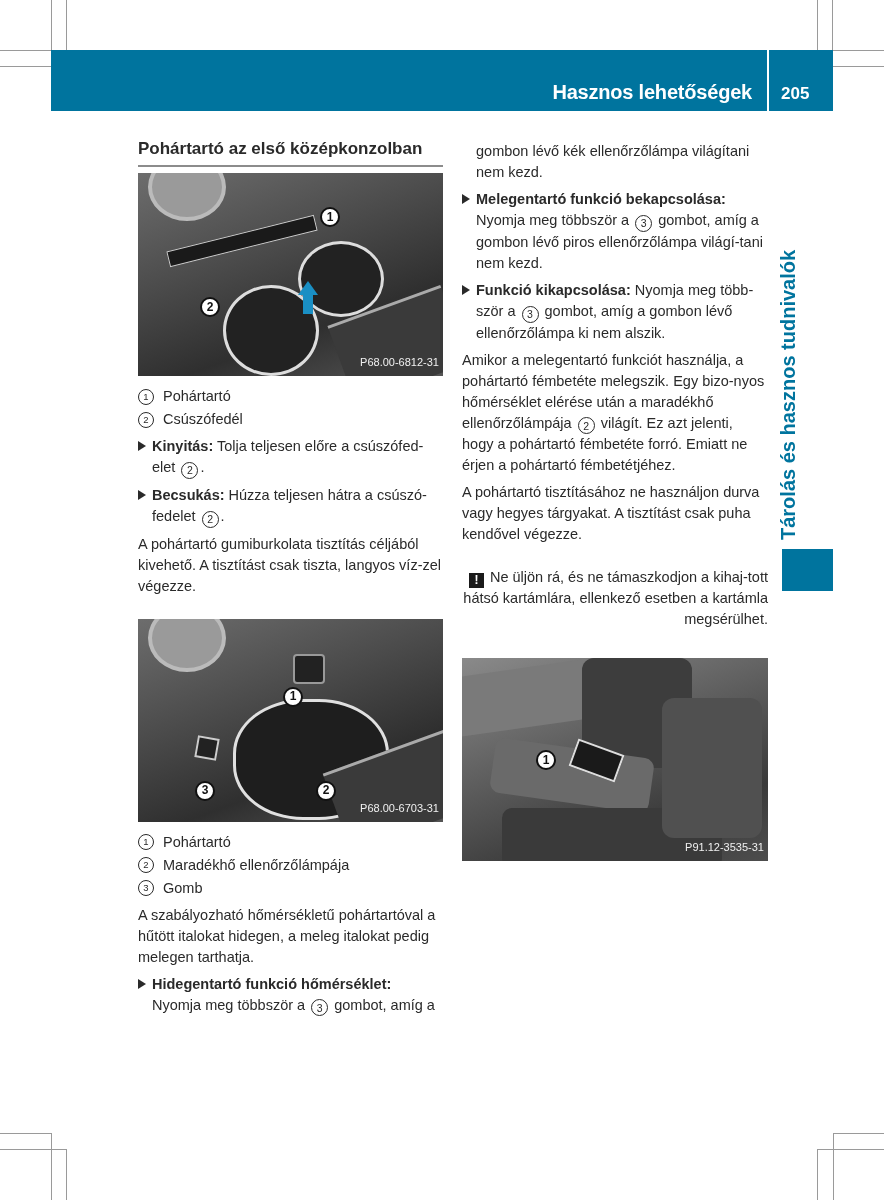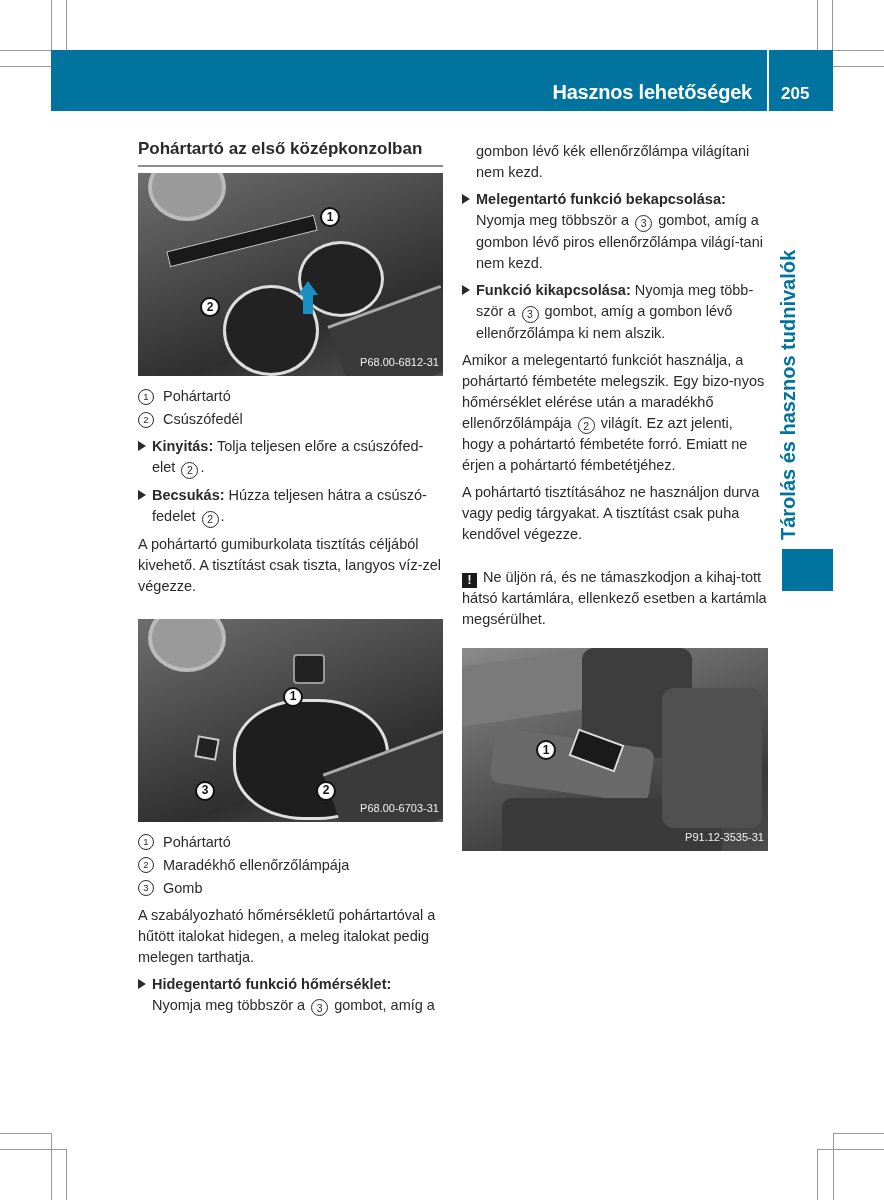--- a/index.html
+++ b/index.html
@@ -42,21 +42,21 @@
       overflow: hidden; margin: 0 0 10px 0; }
     .fig1 { height: 203px; }
     .fig2 { height: 203px; }
     .fig3 { height: 203px; width: 306px; background: linear-gradient(160deg,#8a8a8a 0%,#5a5a5a 45%,#3a3a3a 75%,#4d4d4d 100%); }
     .fig-code { position: absolute; right: 4px; bottom: 3px; font-size: 11px; color: #f0f0f0; }
     .callout { position: absolute; width: 20px; height: 20px; border-radius: 50%; background: #fff; border: 2px solid #111;
       display: flex; align-items: center; justify-content: center; font-size: 12px; font-weight: bold; color: #111; box-sizing: border-box; }
     .shape { position: absolute; }
     .warn-icon { display: inline-flex; width: 15px; height: 15px; background: #1a1a1a; color: #fff; font-weight: bold;
       font-size: 12px; align-items: center; justify-content: center; margin-right: 6px; vertical-align: -2px; }
-    .warn { position: relative; padding-left: 0; margin: 0 0 18px 0; }
+    .warn { position: relative; padding-left: 0; margin: 0 0 28px 0; text-align: right; }
   </style>
 </head>
 <body>
 
 <div class="crop" style="left:51px;top:0;width:1px;height:50px;"></div>
 <div class="crop" style="left:66px;top:0;width:1px;height:50px;"></div>
 <div class="crop" style="left:0;top:50px;width:51px;height:1px;"></div>
 <div class="crop" style="left:0;top:66px;width:51px;height:1px;"></div>
 <div class="crop" style="left:817px;top:0;width:1px;height:50px;"></div>
 <div class="crop" style="left:832px;top:0;width:1px;height:50px;"></div>
@@ -154,21 +154,21 @@
     <b>Melegentartó funkció bekapcsolása:</b><br>
     <span>Nyomja meg többször a </span><span class="num inline">3</span><span> gombot, amíg a gombon lévő piros ellenőrzőlámpa világí-tani nem kezd.</span>
   </div>
   <div class="step">
     <span class="tri"></span>
     <b>Funkció kikapcsolása:</b><span> Nyomja meg több-ször a </span><span class="num inline">3</span><span> gombot, amíg a gombon lévő ellenőrzőlámpa ki nem alszik.</span>
   </div>
   <p>
     <span>Amikor a melegentartó funkciót használja, a pohártartó fémbetéte melegszik. Egy bizo-nyos hőmérséklet elérése után a maradékhő ellenőrzőlámpája </span><span class="num inline">2</span><span> világít. Ez azt jelenti, hogy a pohártartó fémbetéte forró. Emiatt ne érjen a pohártartó fémbetétjéhez.</span>
   </p>
-  <p style="margin-bottom:22px;">A pohártartó tisztításához ne használjon durva vagy pedig tárgyakat. A tisztítást csak puha kendővel végezze.</p>
+  <p style="margin-bottom:22px;">A pohártartó tisztításához ne használjon durva vagy hegyes tárgyakat. A tisztítást csak puha kendővel végezze.</p>
 
   <div class="warn">
     <span class="warn-icon">!</span><span>Ne üljön rá, és ne támaszkodjon a kihaj-tott hátsó kartámlára, ellenkező esetben a kartámla megsérülhet.</span>
   </div>
   <div class="figure fig3">
     <div class="shape" style="left:0;top:10px;width:120px;height:60px;background:#7a7a7a;transform:skewY(-8deg);"></div>
     <div class="shape" style="left:120px;top:0;width:110px;height:110px;background:#3d3d3d;border-radius:12px;"></div>
     <div class="shape" style="left:30px;top:90px;width:160px;height:55px;background:#6a6a6a;border-radius:10px;transform:rotate(8deg);"></div>
     <div class="shape" style="left:110px;top:88px;width:45px;height:25px;background:#1a1a1a;border:2px solid #ddd;transform:rotate(20deg);"></div>
     <div class="shape" style="left:40px;top:150px;width:220px;height:60px;background:#3a3a3a;border-radius:10px;"></div>

